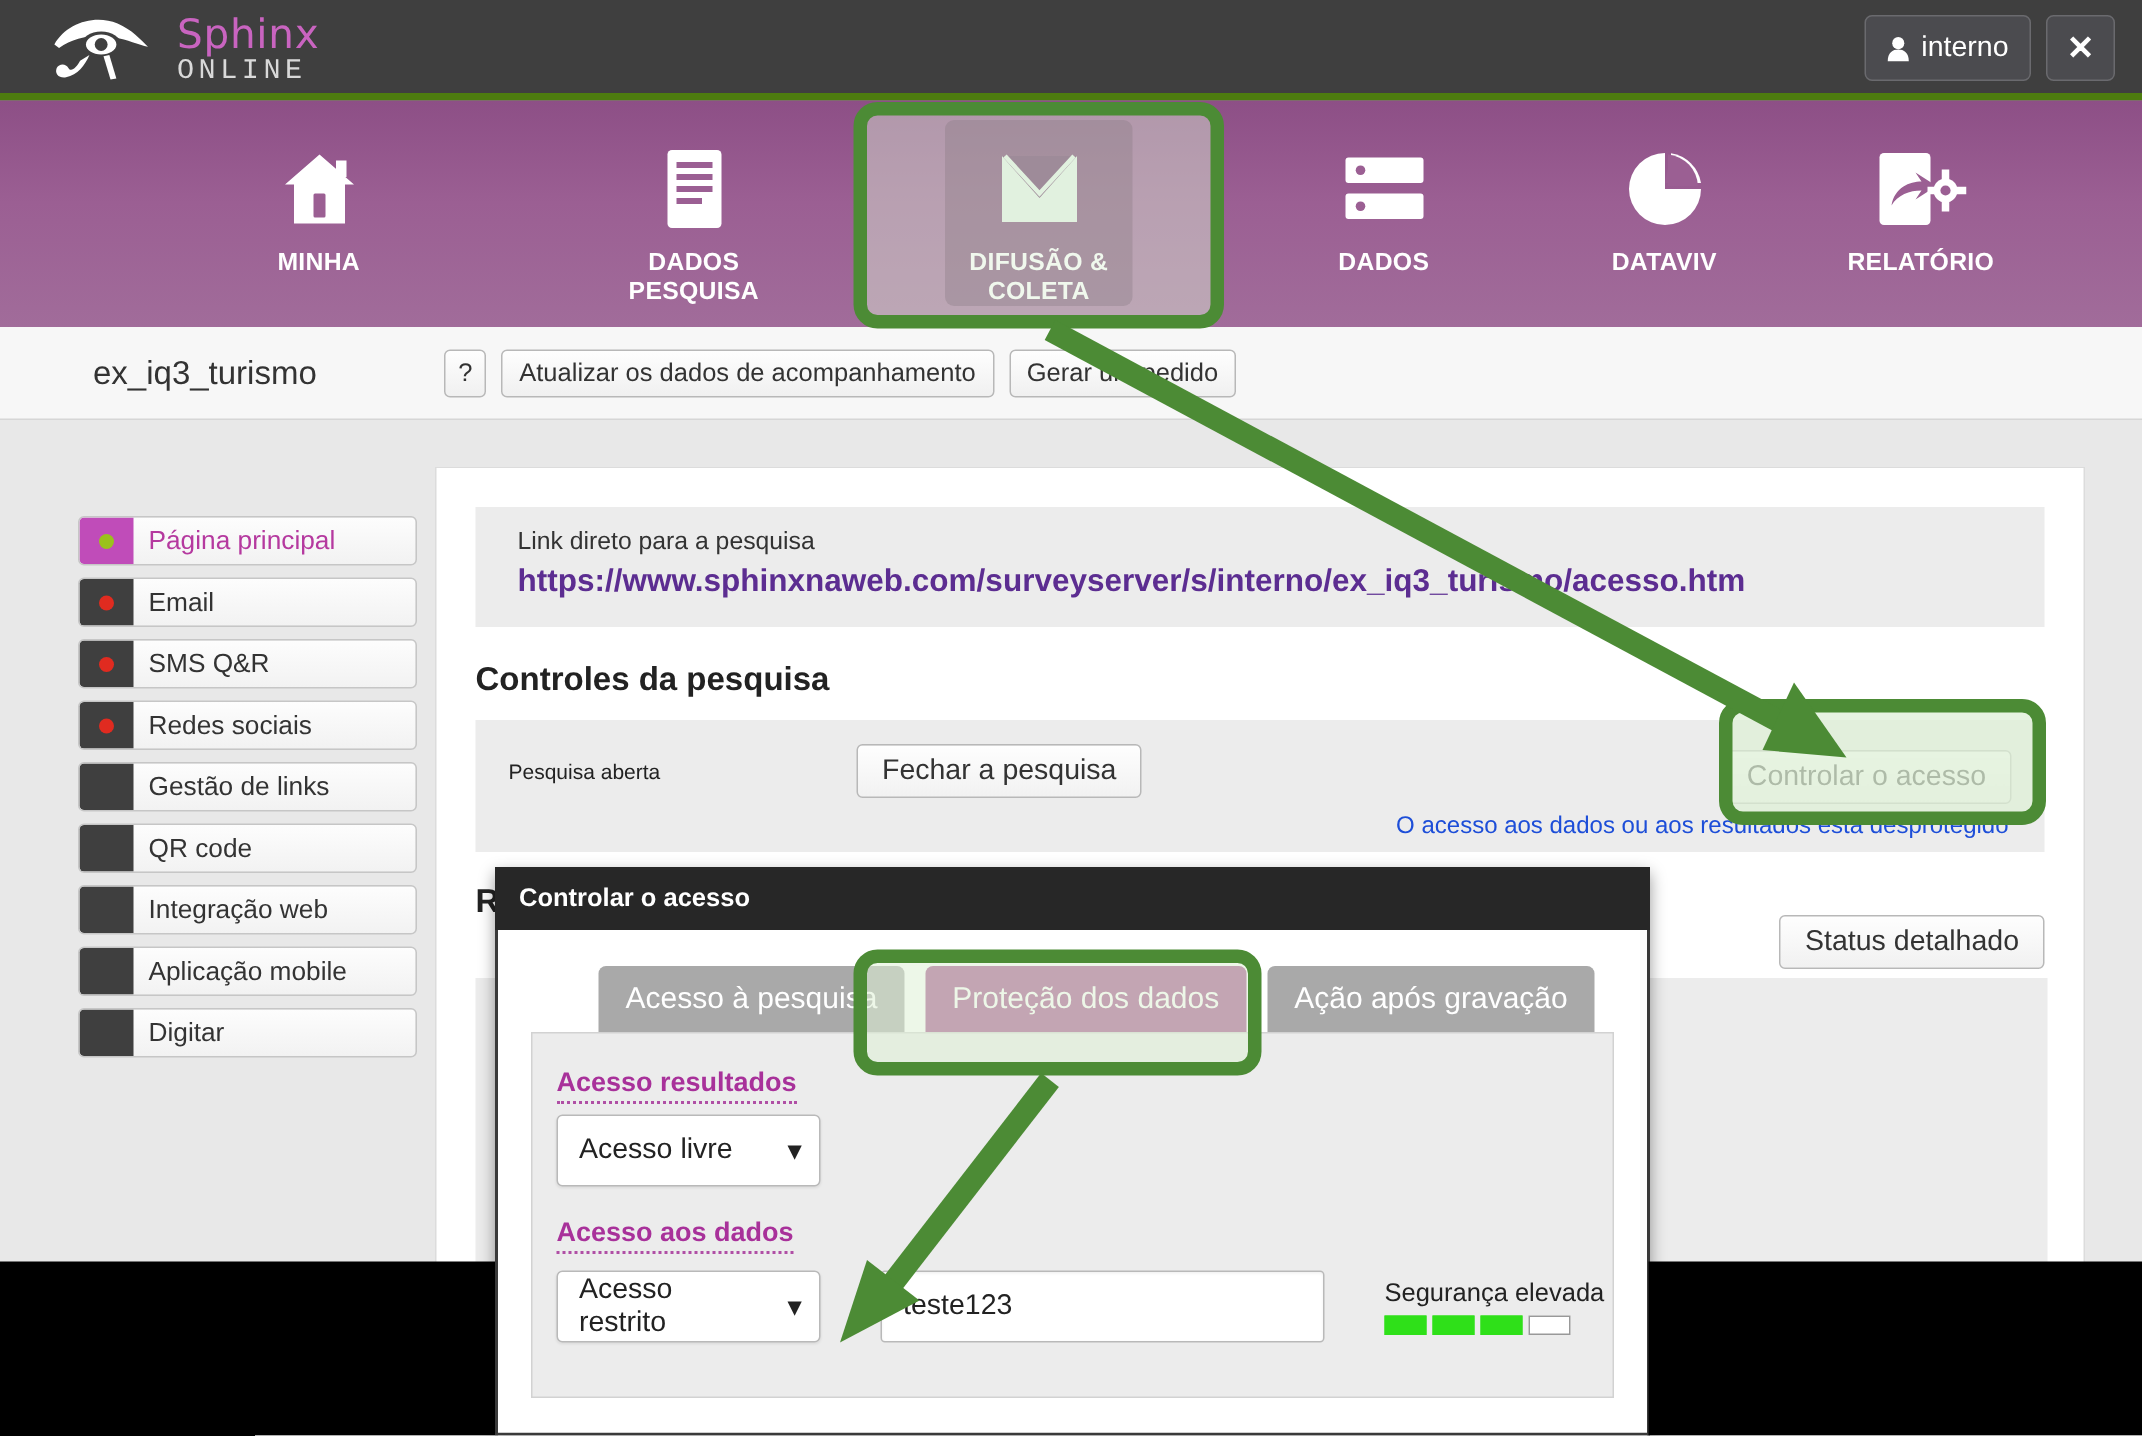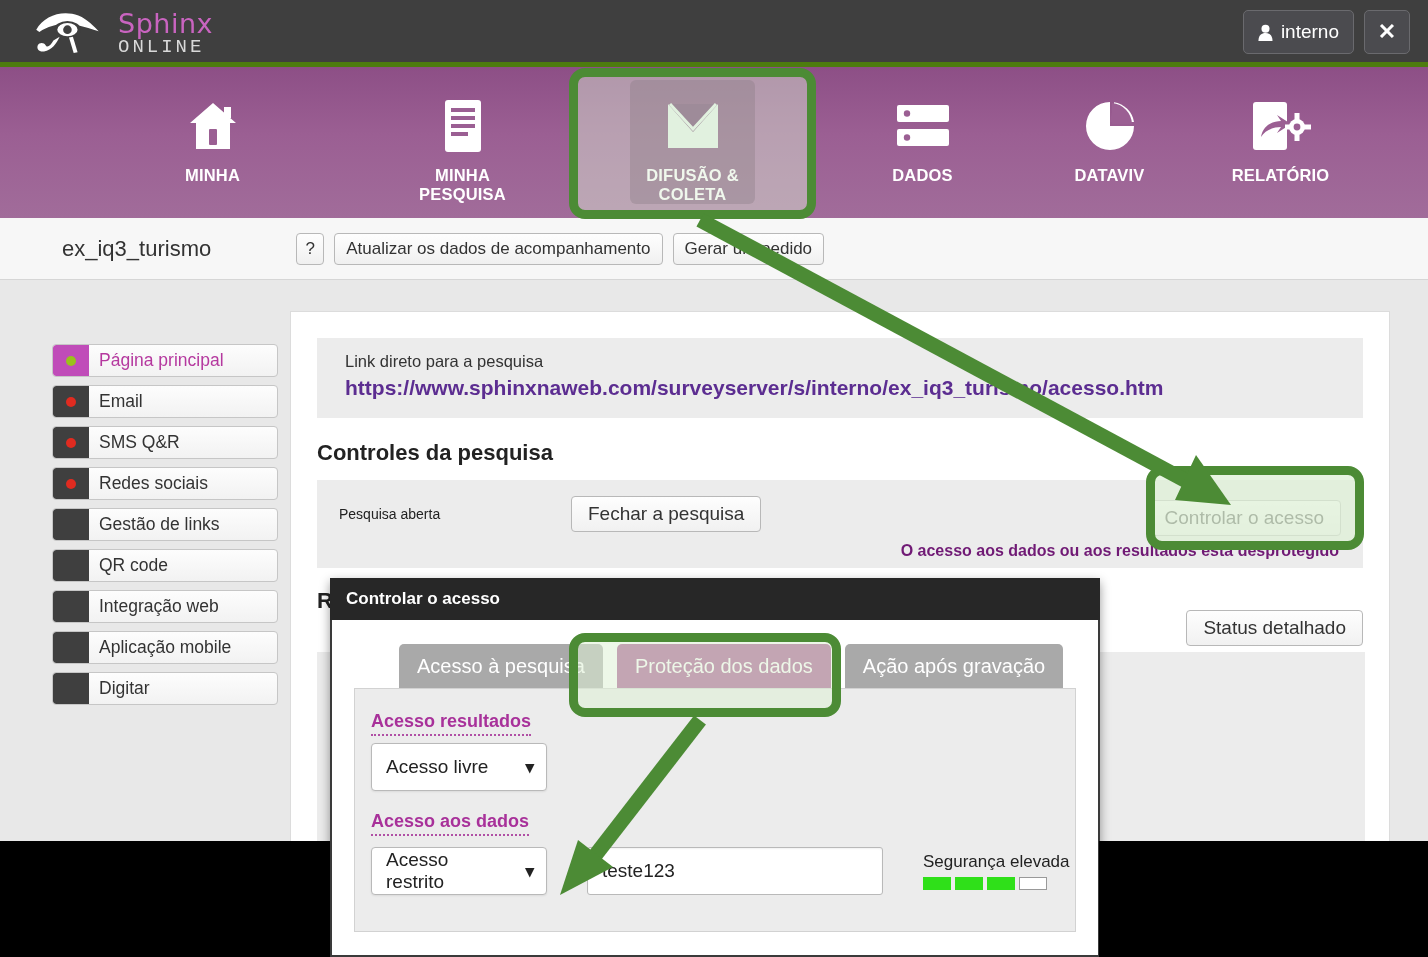--- a/index.html
+++ b/index.html
@@ -135,21 +135,21 @@
   .ctrl-row { display: flex; align-items: center; }
   .ctrl-label { font-size: 14px; color: #222; width: 232px; }
   .ctrl-btn {
     background: linear-gradient(to bottom,#fefefe,#f1f1f1);
     border: 1px solid #b8b8b8; border-radius: 4px; height: 36px;
     font-size: 19px; color: #333; padding: 0 16px; cursor: pointer;
     font-family: "Liberation Sans", sans-serif;
   }
   .warn-text {
     position: absolute; right: 24px; bottom: 8px;
-    font-size: 16px; color: #701a75; font-weight: bold;
+    font-size: 16px; color: #1d4ed8; font-weight: normal;
     white-space: nowrap;
   }
   .ctrl-btn-right { position: absolute; right: 22px; top: 20px; }
   .section-title2 {
     margin: 20px 0 0 26px; font-size: 22px; font-weight: bold; color: #222;
   }
   .status-btn { position: absolute; right: 26px; top: 298px; }
   .panel-strip {
     position: absolute; left: 26px; top: 340px; width: 1048px; height: 220px;
     background: #ececec;
@@ -274,21 +274,21 @@
     <div class="nav-item" id="nav-pesquisa">
       <div class="nav-icon">
         <svg width="44" height="56" viewBox="0 0 44 56">
           <rect x="4" y="2" width="36" height="52" rx="3" fill="#fff"></rect>
           <rect x="10" y="10" width="24" height="4" fill="#9b5f93"></rect>
           <rect x="10" y="18" width="24" height="4" fill="#9b5f93"></rect>
           <rect x="10" y="26" width="24" height="4" fill="#9b5f93"></rect>
           <rect x="10" y="34" width="17" height="4" fill="#9b5f93"></rect>
         </svg>
       </div>
-      <div class="nav-label">MINHA PESQUISA</div>
+      <div class="nav-label">DADOS PESQUISA</div>
     </div>
 
     <div class="nav-item active" id="nav-difusao">
       <div class="nav-icon">
         <svg width="54" height="48" viewBox="0 0 54 48">
           <rect x="2" y="2" width="50" height="44" fill="#e4f2e6"></rect>
           <path d="M2 2 L27 30 L52 2 Z" fill="#6a3a66"></path>
           <path d="M4 2 L27 27 L50 2" fill="none" stroke="#e4f2e6" stroke-width="3"></path>
         </svg>
       </div>

